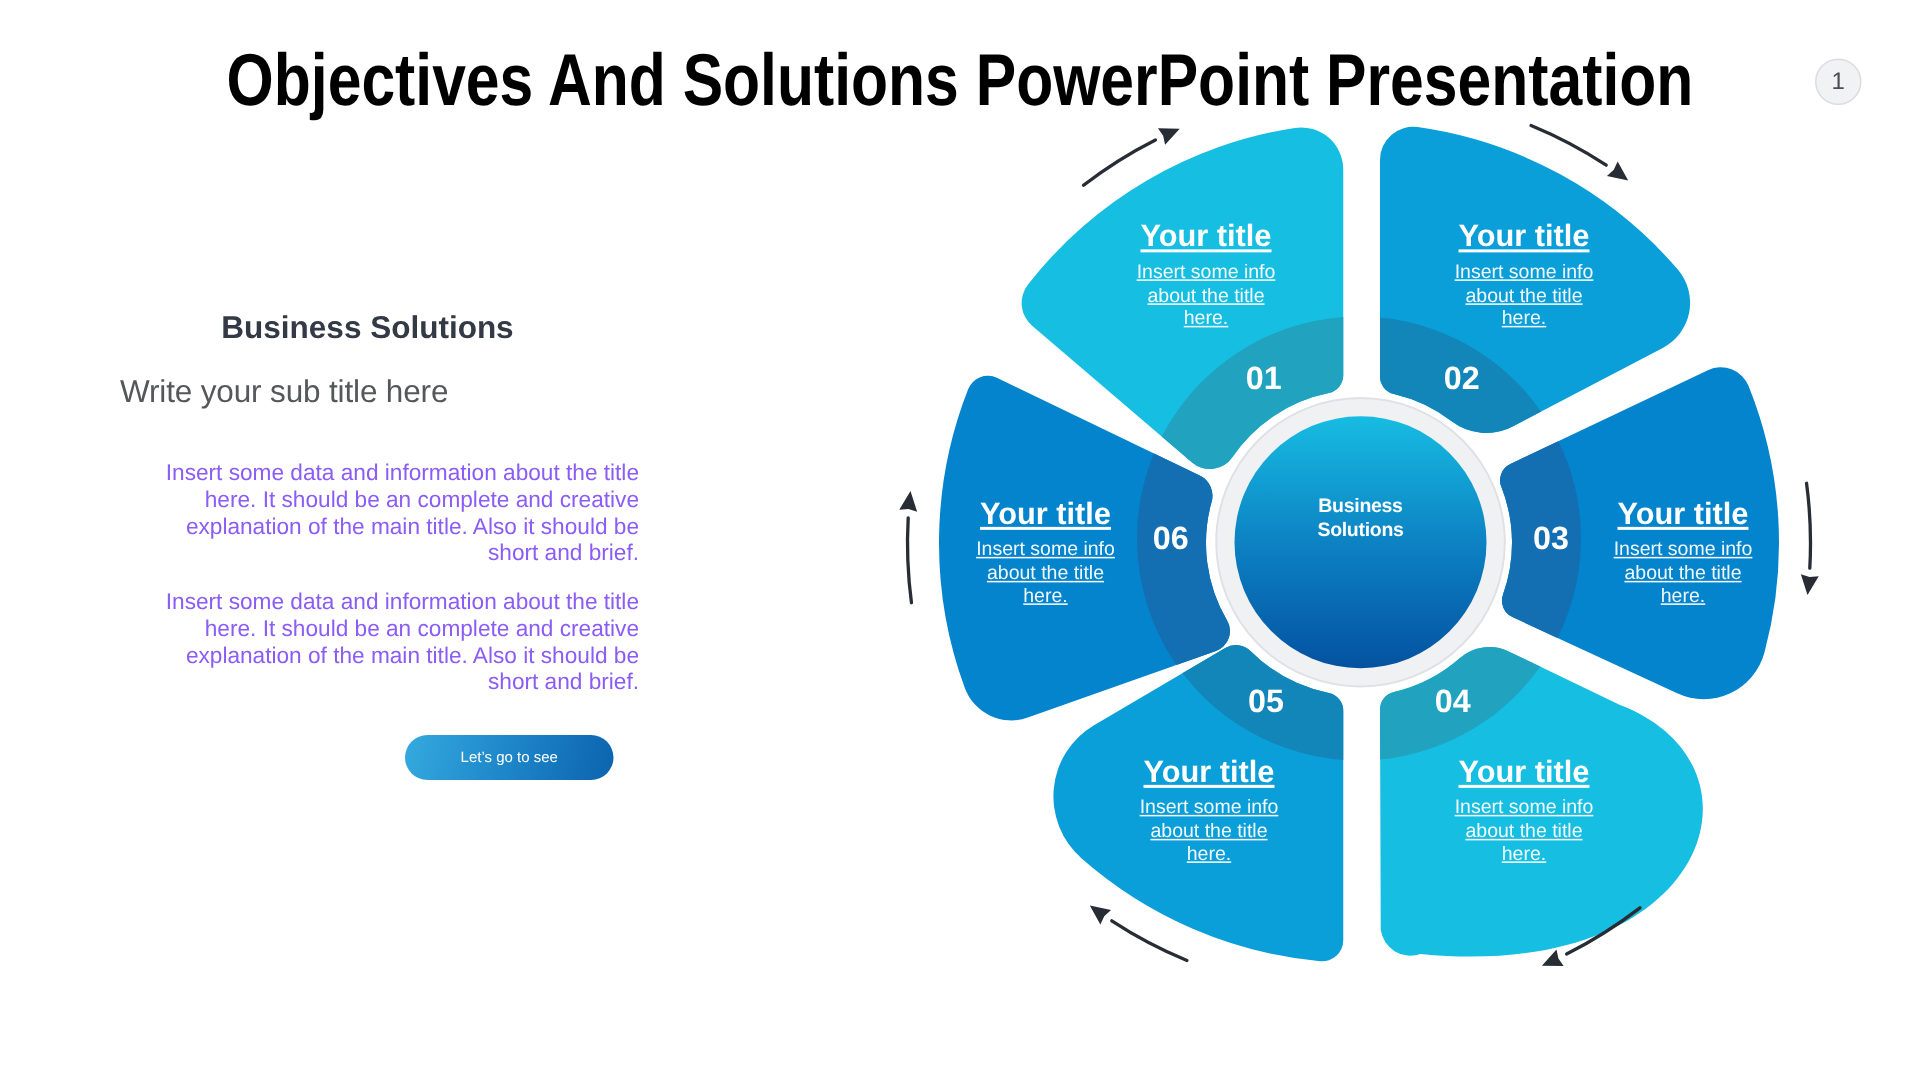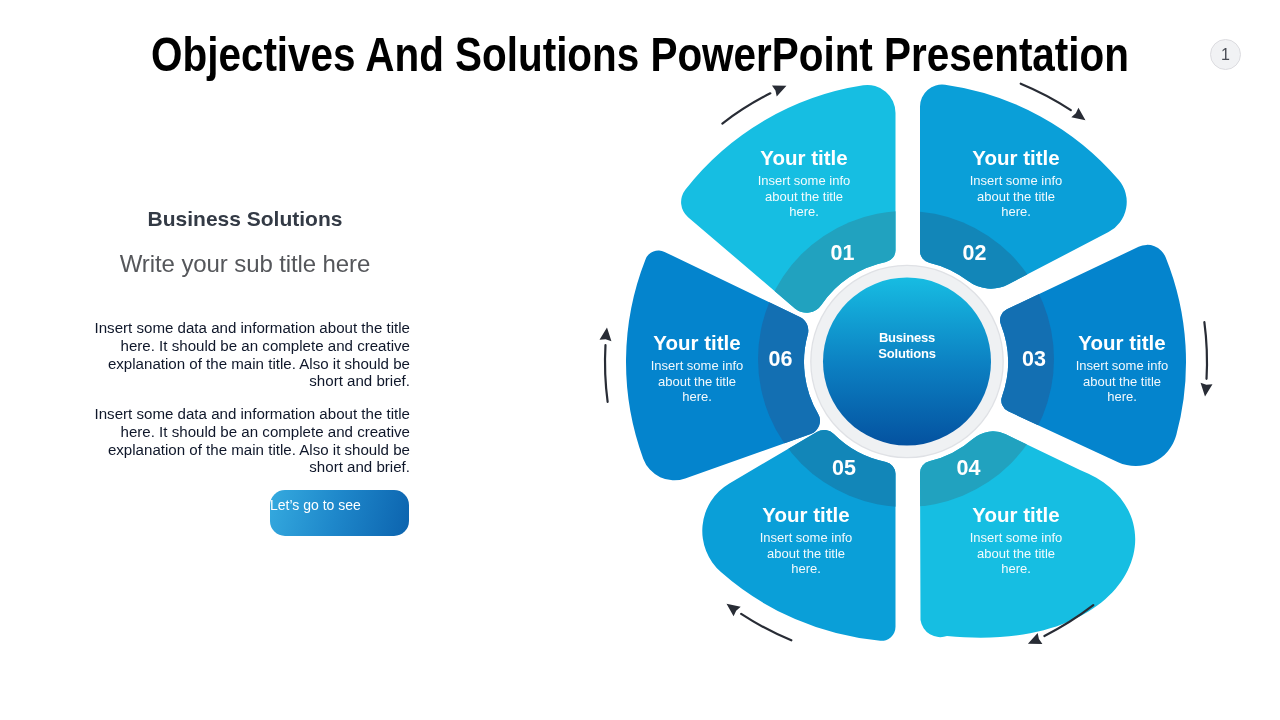--- a/index.html
+++ b/index.html
@@ -6,29 +6,29 @@
   body { width:1280px; height:720px; background:#ffffff; overflow:hidden;
          font-family:"Liberation Sans", sans-serif; position:relative; }
   h1 { position:absolute; left:0; top:30px; width:1280px; margin:0; text-align:center;
        font-size:49px; font-weight:bold; color:#000000; line-height:1;
        transform:scaleX(0.825); transform-origin:640px 0; }
   .badge { position:absolute; left:1210px; top:39px; width:31px; height:31px; border-radius:50%;
            background:#f1f2f4; border:1px solid #dcdce0; box-sizing:border-box;
            color:#4a4d55; font-size:16px; line-height:29px; text-align:center; }
   .h2 { position:absolute; left:80px; top:207px; width:330px; text-align:center;
         font-size:21px; font-weight:bold; color:#333a45; }
-  .sub { position:absolute; left:80px; top:250px; width:330px; text-align:center;
-         font-size:24px; letter-spacing:-0.1px; color:#55575b; }
-  .para { position:absolute; left:80px; width:330px; text-align:right;
-          font-size:15.1px; line-height:17.8px; color:#0f172a;margin-top:12px; }
-  .btn { position:absolute; left:270px; top:490px; width:139px; height:46px; border-radius:15px;
+  .sub { position:absolute; left:80px; top:250px; width:330px; text-align:left;
+         font-size:21px; letter-spacing:-0.1px; color:#55575b; }
+  .para { position:absolute; left:96px; width:330px; text-align:right;
+          font-size:15.1px; line-height:17.8px; color:#8b5cf6; }
+  .btn { position:absolute; left:270px; top:490px; width:139px; height:30px; border-radius:15px;
          background:linear-gradient(105deg,#35aadf 0%,#1e87ca 48%,#0c63ae 100%);
-         color:#ffffff; font-size:14px; line-height:31px; }
+         color:#ffffff; font-size:10px; line-height:31px; text-align:center; }
   .ptx { position:absolute; transform:translate(-50%,-50%); text-align:center; color:#ffffff;
-         width:170px; }
+         width:170px;text-decoration:underline; }
   .pt1 { font-size:20.5px; font-weight:bold; margin-bottom:3px; }
   .pt2 { font-size:13px; line-height:15.5px; color:rgba(255,255,255,0.95); }
 </style>
 </head>
 <body>
 <h1>Objectives And Solutions PowerPoint Presentation</h1>
 <div class="badge">1</div>
 <div class="h2">Business Solutions</div>
 <div class="sub">Write your sub title here</div>
 <div class="para" style="top:307px;">Insert some data and information about the title<br>here. It should be an complete and creative<br>explanation of the main title. Also it should be<br>short and brief.</div>

